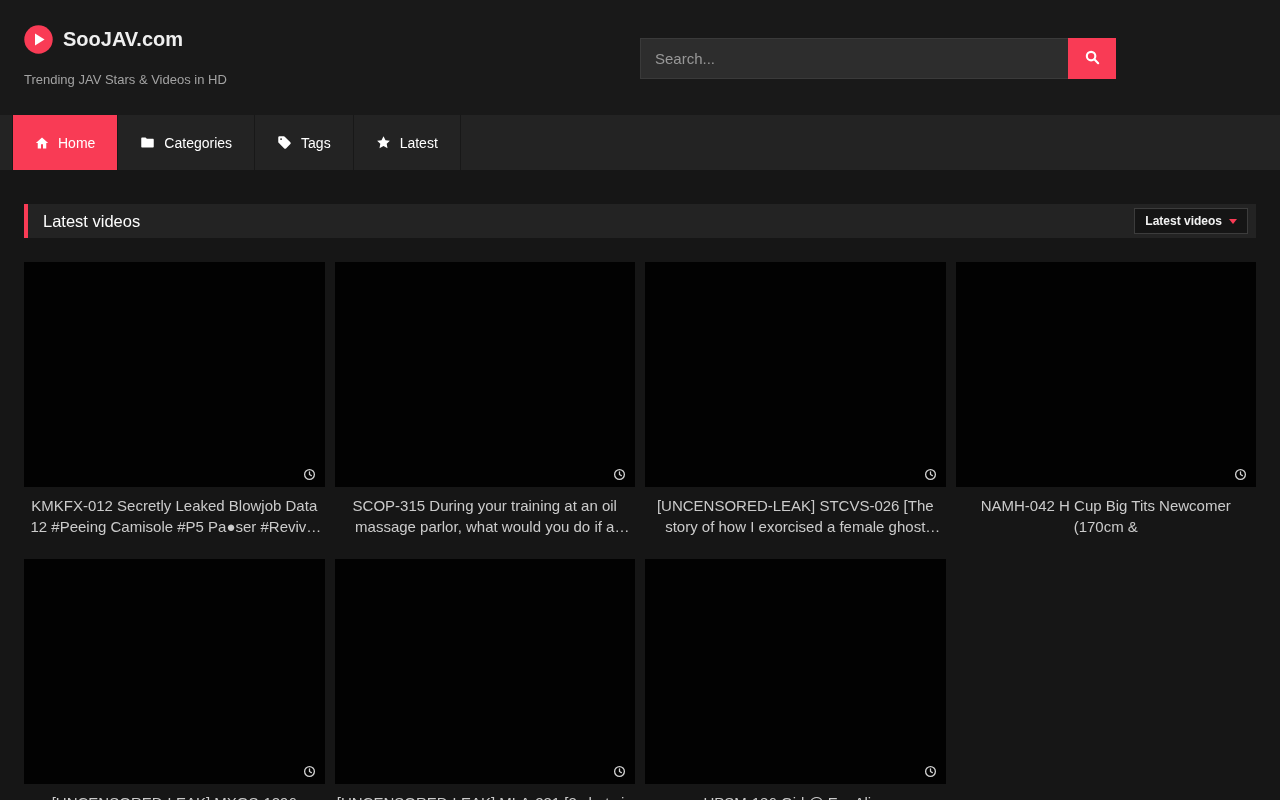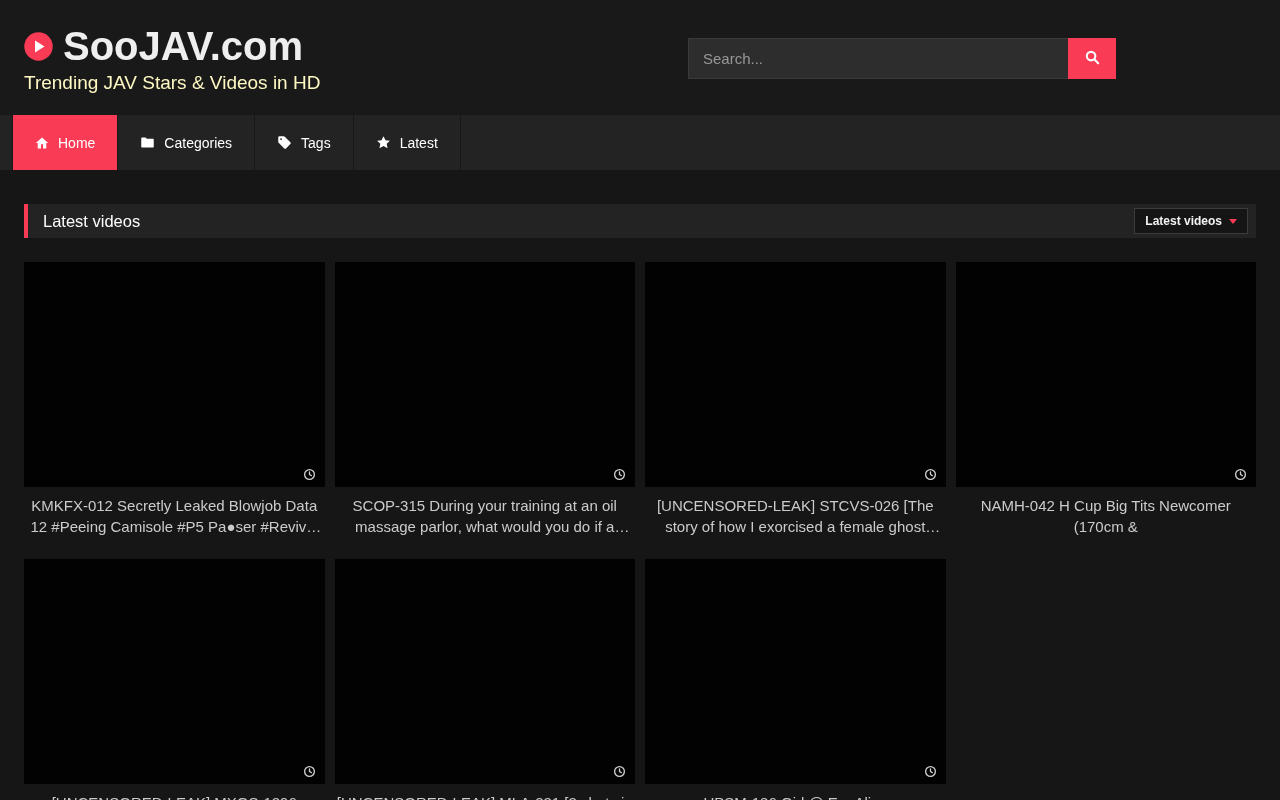--- a/index.html
+++ b/index.html
@@ -13,36 +13,35 @@
 
   
   header { position: relative; height: 115px; background: #191919; }
   .brand {
     position: absolute; left: 23px; top: 24px;
     display: flex; align-items: center; gap: 9px;
     text-decoration: none; cursor: pointer;
   }
   .brand-icon { display: flex; }
   .brand-text {
-    font-size: 40px; font-weight: bold; color: #efefef; letter-spacing: 0;
+    font-size: 20px; font-weight: bold; color: #efefef; letter-spacing: 0;
   }
   .tagline {
     position: absolute; left: 24px; top: 72px;
-    font-size: 19px; color: #fef9c3;
+    font-size: 13px; color: #a3a3a3;
   }
   .search {
     position: absolute; left: 640px; top: 38px;
     display: flex; width: 476px; height: 41px;
   }
   .search-input {
     flex: 1; height: 100%; background: #2d2d2d; border: 1px solid #3a3a3a;
     border-right: none; outline: none; color: #cfcfcf;
     font-size: 15px; padding: 0 14px;
     font-family: "Liberation Sans", "DejaVu Sans", sans-serif;
-    margin-left: 48px;
   }
   .search-input::placeholder { color: #989898; }
   .search-btn {
     width: 48px; height: 100%; border: none; background: #f93b55;
     cursor: pointer; display: flex; align-items: center; justify-content: center;
   }
 
   
   nav {
     height: 55px; background: #232323;

